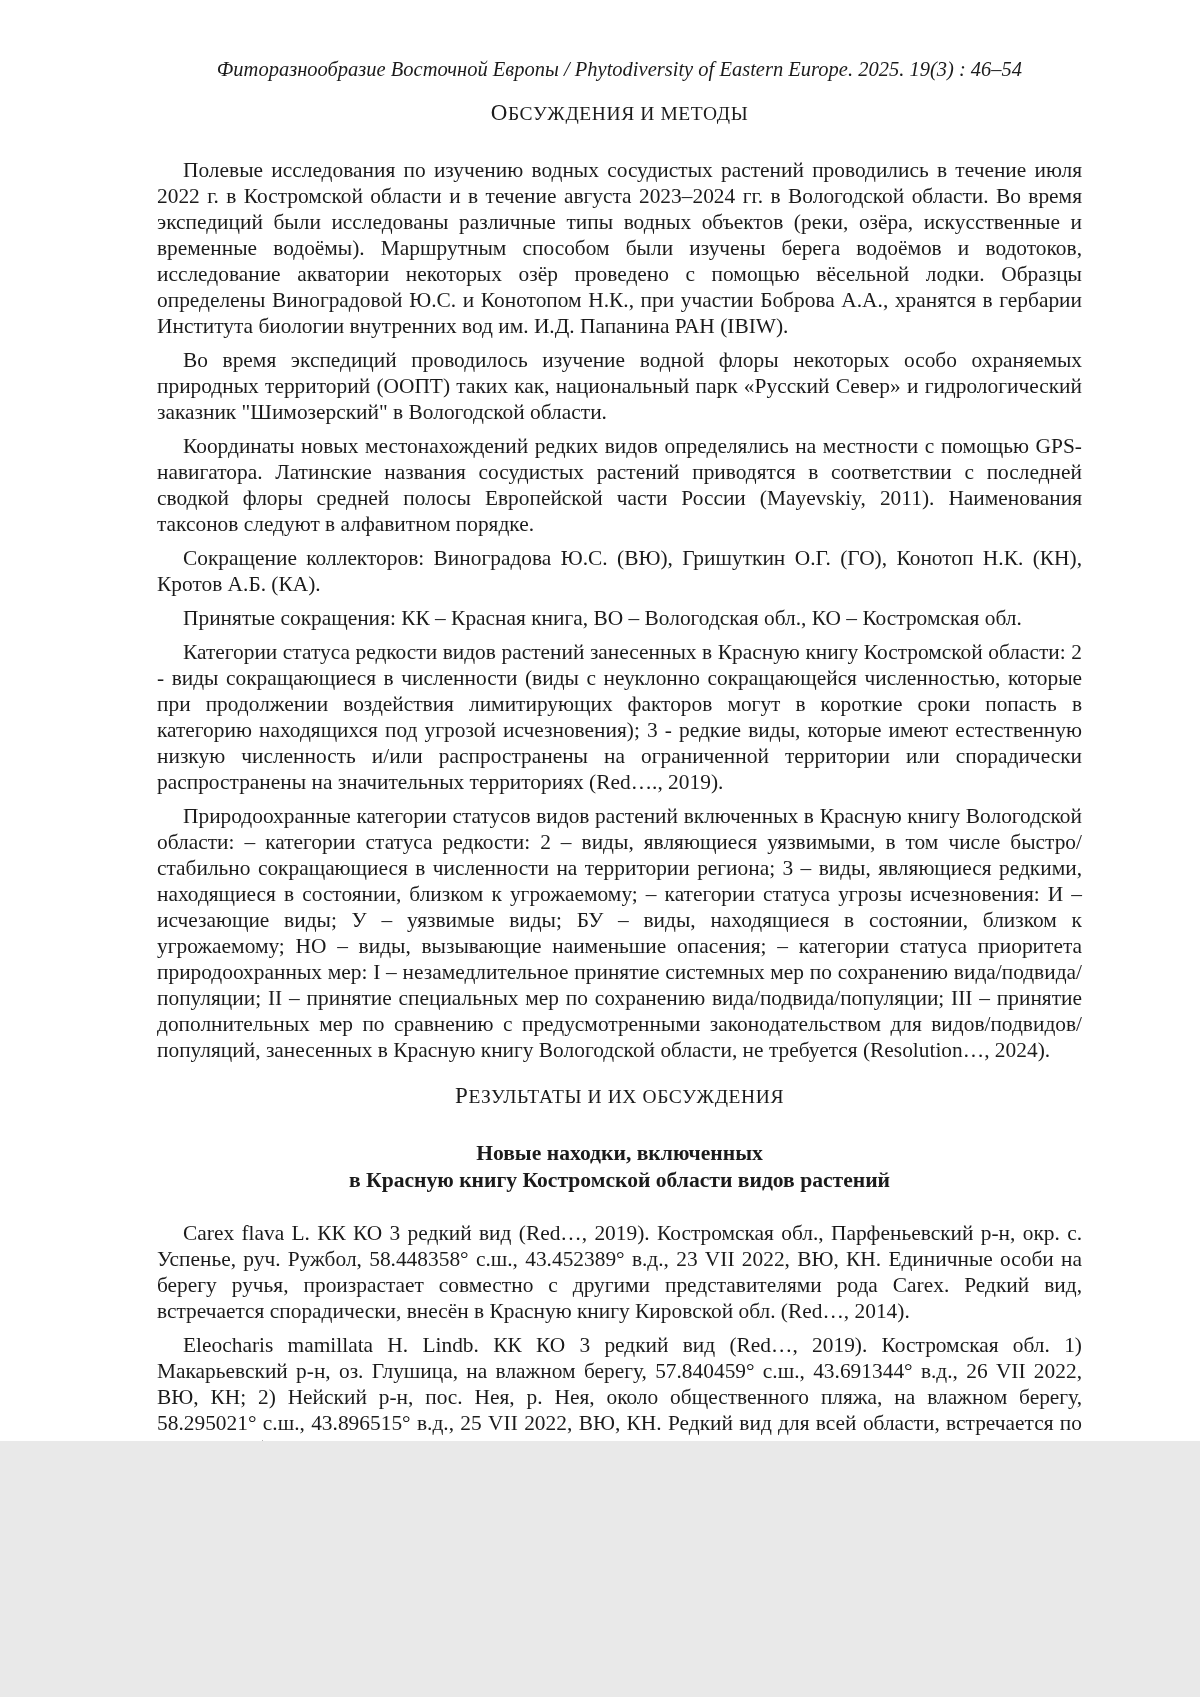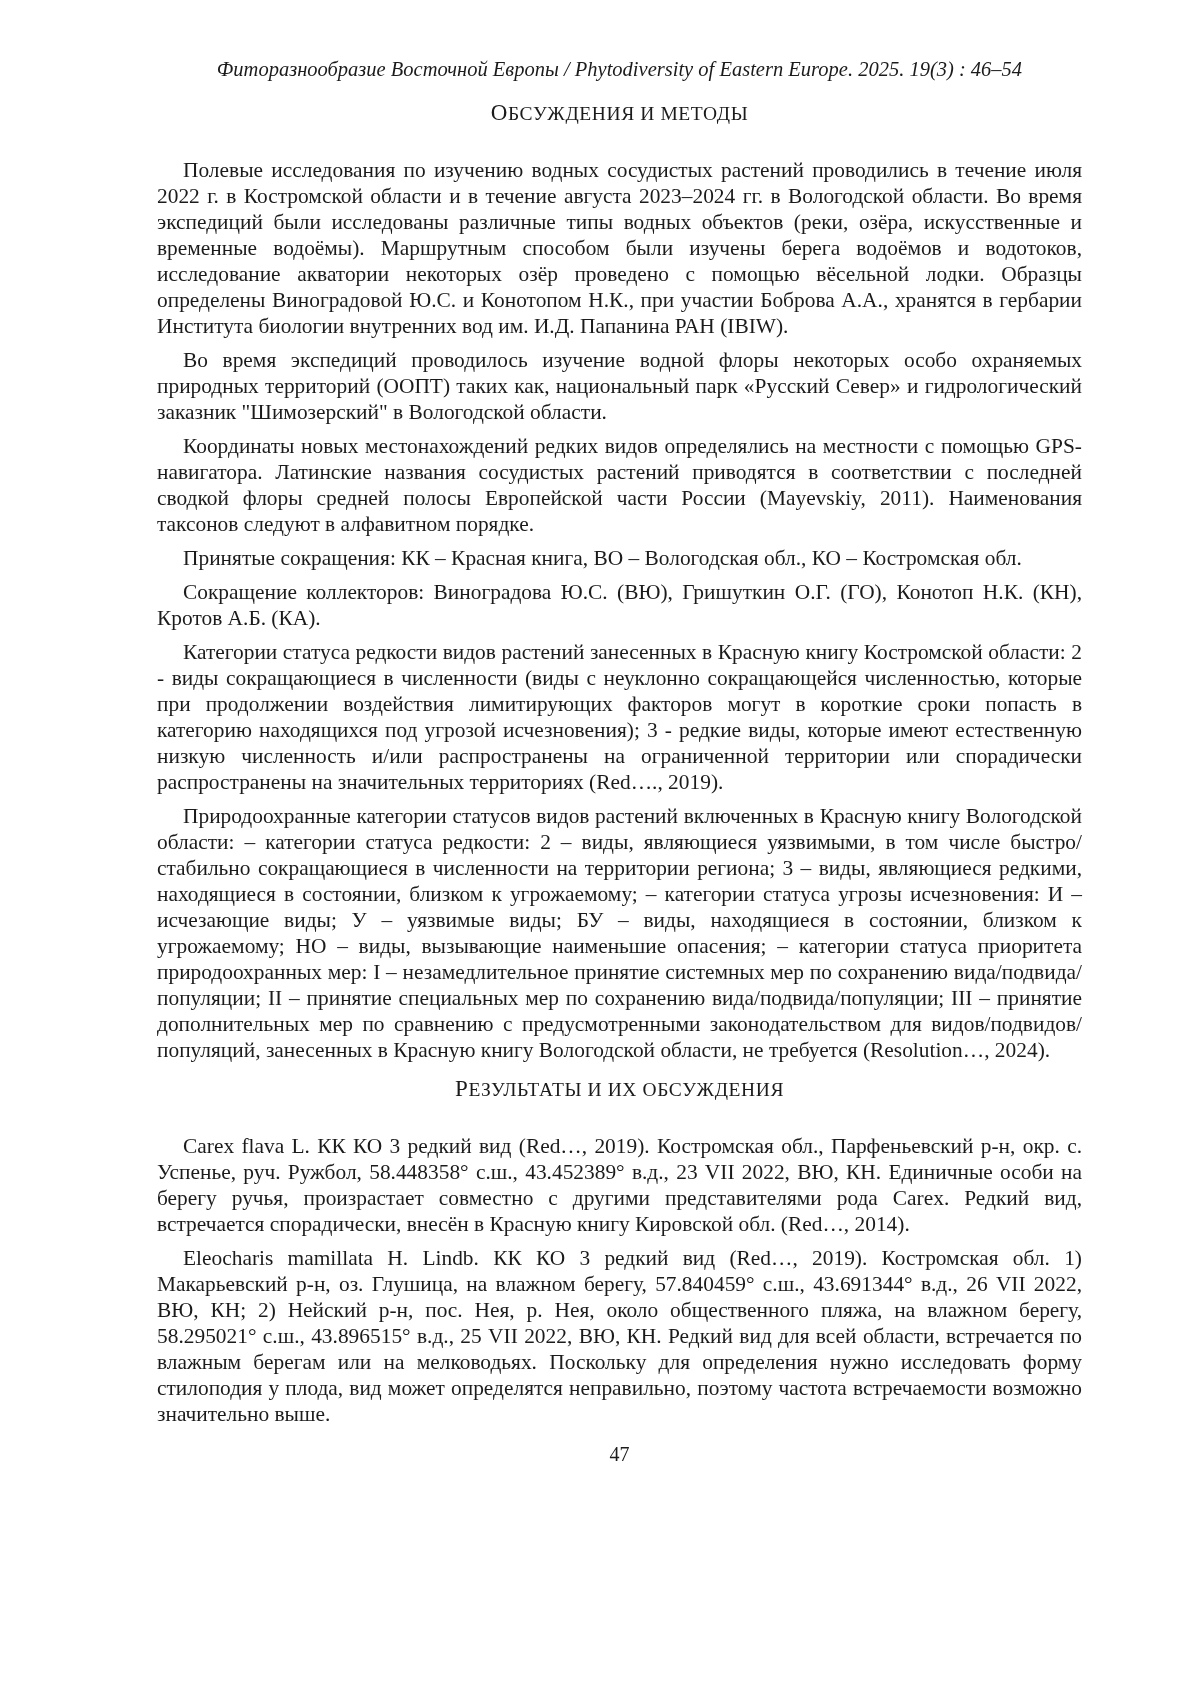--- a/index.html
+++ b/index.html
@@ -1,19 +1,19 @@
 <!DOCTYPE html>
 <html lang="ru"><head>
 <meta charset="utf-8">
 <style>
   html, body { margin: 0; padding: 0; background: #e9e9e9; }
   .page {
     position: relative;
     width: 1200px;
-    height: 1697px;
+    height: 1441px;
     margin: 0 auto;
     background: #ffffff;
     color: #1b1b1b;
     font-family: "Liberation Serif", "DejaVu Serif", serif;
     overflow: hidden;
     box-sizing: border-box;
     padding-top: 56px;
   }
   .content {
     margin-left: 149px;
@@ -31,21 +31,21 @@
   .section-heading {
     text-align: center;
     font-size: 19.5px;
     letter-spacing: 0.6px;
     line-height: 26px;
     margin-top: 18px;
     margin-bottom: 30px;
     text-indent: 0;
   }
   .section-heading::first-letter { font-size: 23px; }
-  .results-heading { margin-top: 13px; margin-bottom: 30px; }
+  .results-heading { margin-top: 20px; margin-bottom: 30px; }
   p.para { margin: 8px; text-indent: 26px; }
   .subsection-heading {
     text-align: center;
     font-weight: bold;
     font-size: 21.6px;
     line-height: 27px;
     margin-top: 26px;
     margin-bottom: 26px;
     text-indent: 0;
   }
@@ -68,31 +68,35 @@
     <div class="running-head">Фиторазнообразие Восточной Европы / Phytodiversity of Eastern Europe. 2025. 19(3) : 46–54</div>
 
     <div class="section-heading">ОБСУЖДЕНИЯ И МЕТОДЫ</div>
 
     <p class="para">Полевые исследования по изучению водных сосудистых растений проводились в течение июля 2022 г. в Костромской области и в течение августа 2023–2024 гг. в Вологодской области. Во время экспедиций были исследованы различные типы водных объектов (реки, озёра, искусственные и временные водоёмы). Маршрутным способом были изучены берега водоёмов и водотоков, исследование акватории некоторых озёр проведено с помощью вёсельной лодки. Образцы определены Виноградовой Ю.С. и Конотопом Н.К., при участии Боброва А.А., хранятся в гербарии Института биологии внутренних вод им. И.Д. Папанина РАН (IBIW).</p>
 
     <p class="para">Во время экспедиций проводилось изучение водной флоры некоторых особо охраняемых природных территорий (ООПТ) таких как, национальный парк «Русский Север» и гидрологический заказник "Шимозерский" в Вологодской области.</p>
 
     <p class="para">Координаты новых местонахождений редких видов определялись на местности с помощью GPS-навигатора. Латинские названия сосудистых растений приводятся в соответствии с последней сводкой флоры средней полосы Европейской части России (Mayevskiy, 2011). Наименования таксонов следуют в алфавитном порядке.</p>
 
+    <p class="para">Сокращение коллекторов: Виноградова Ю.С. (ВЮ), Гришуткин О.Г. (ГО), Конотоп Н.К. (КН), Кротов А.Б. (КА).</p>
+
     <p class="para">Принятые сокращения: КК – Красная книга, ВО – Вологодская обл., КО – Костромская обл.</p>
-
-    <p class="para">Сокращение коллекторов: Виноградова Ю.С. (ВЮ), Гришуткин О.Г. (ГО), Конотоп Н.К. (КН), Кротов А.Б. (КА).</p>
 
     <p class="para">Категории статуса редкости видов растений занесенных в Красную книгу Костромской области: 2 - виды сокращающиеся в численности (виды с неуклонно сокращающейся численностью, которые при продолжении воздействия лимитирующих факторов могут в короткие сроки попасть в категорию находящихся под угрозой исчезновения); 3 - редкие виды, которые имеют естественную низкую численность и/или распространены на ограниченной территории или спорадически распространены на значительных территориях (Red…., 2019).</p>
 
     <p class="para">Природоохранные категории статусов видов растений включенных в Красную книгу Вологодской области: – категории статуса редкости: 2 – виды, являющиеся уязвимыми, в том числе быстро/стабильно сокращающиеся в численности на территории региона; 3 – виды, являющиеся редкими, находящиеся в состоянии, близком к угрожаемому; – категории статуса угрозы исчезновения: И – исчезающие виды; У – уязвимые виды; БУ – виды, находящиеся в состоянии, близком к угрожаемому; НО – виды, вызывающие наименьшие опасения; – категории статуса приоритета природоохранных мер: I – незамедлительное принятие системных мер по сохранению вида/подвида/популяции; II – принятие специальных мер по сохранению вида/подвида/популяции; III – принятие дополнительных мер по сравнению с предусмотренными законодательством для видов/подвидов/популяций, занесенных в Красную книгу Вологодской области, не требуется (Resolution…, 2024).</p>
 
     <div class="section-heading results-heading">РЕЗУЛЬТАТЫ И ИХ ОБСУЖДЕНИЯ</div>
 
 
+    <div class="subsection-heading">
+      <div>Новые находки, включенных</div>
+      <div>в Красную книгу Костромской области видов растений</div>
+    </div>
 
     <p class="para species"><span class="italic">Carex flava</span><span> L. КК КО 3 редкий вид (Red…, 2019). Костромская обл., Парфеньевский р-н, окр. с. Успенье, руч. Ружбол, 58.448358° с.ш., 43.452389° в.д., 23 VII 2022, ВЮ, КН. Единичные особи на берегу ручья, произрастает совместно с другими представителями рода </span><span class="italic">Carex</span><span>. Редкий вид, встречается спорадически, внесён в Красную книгу Кировской обл. (Red…, 2014).</span></p>
 
     <p class="para species"><span class="italic">Eleocharis mamillata</span><span> H. Lindb. КК КО 3 редкий вид (Red…, 2019). Костромская обл. 1) Макарьевский р-н, оз. Глушица, на влажном берегу, 57.840459° с.ш., 43.691344° в.д., 26 VII 2022, ВЮ, КН; 2) Нейский р-н, пос. Нея, р. Нея, около общественного пляжа, на влажном берегу, 58.295021° с.ш., 43.896515° в.д., 25 VII 2022, ВЮ, КН. Редкий вид для всей области, встречается по влажным берегам или на мелководьях. Поскольку для определения нужно исследовать форму стилоподия у плода, вид может определятся неправильно, поэтому частота встречаемости возможно значительно выше.</span><span class="italic"></span><span></span></p>
 
     <div class="page-number">47</div>
 
   </div>
 </div>
 

